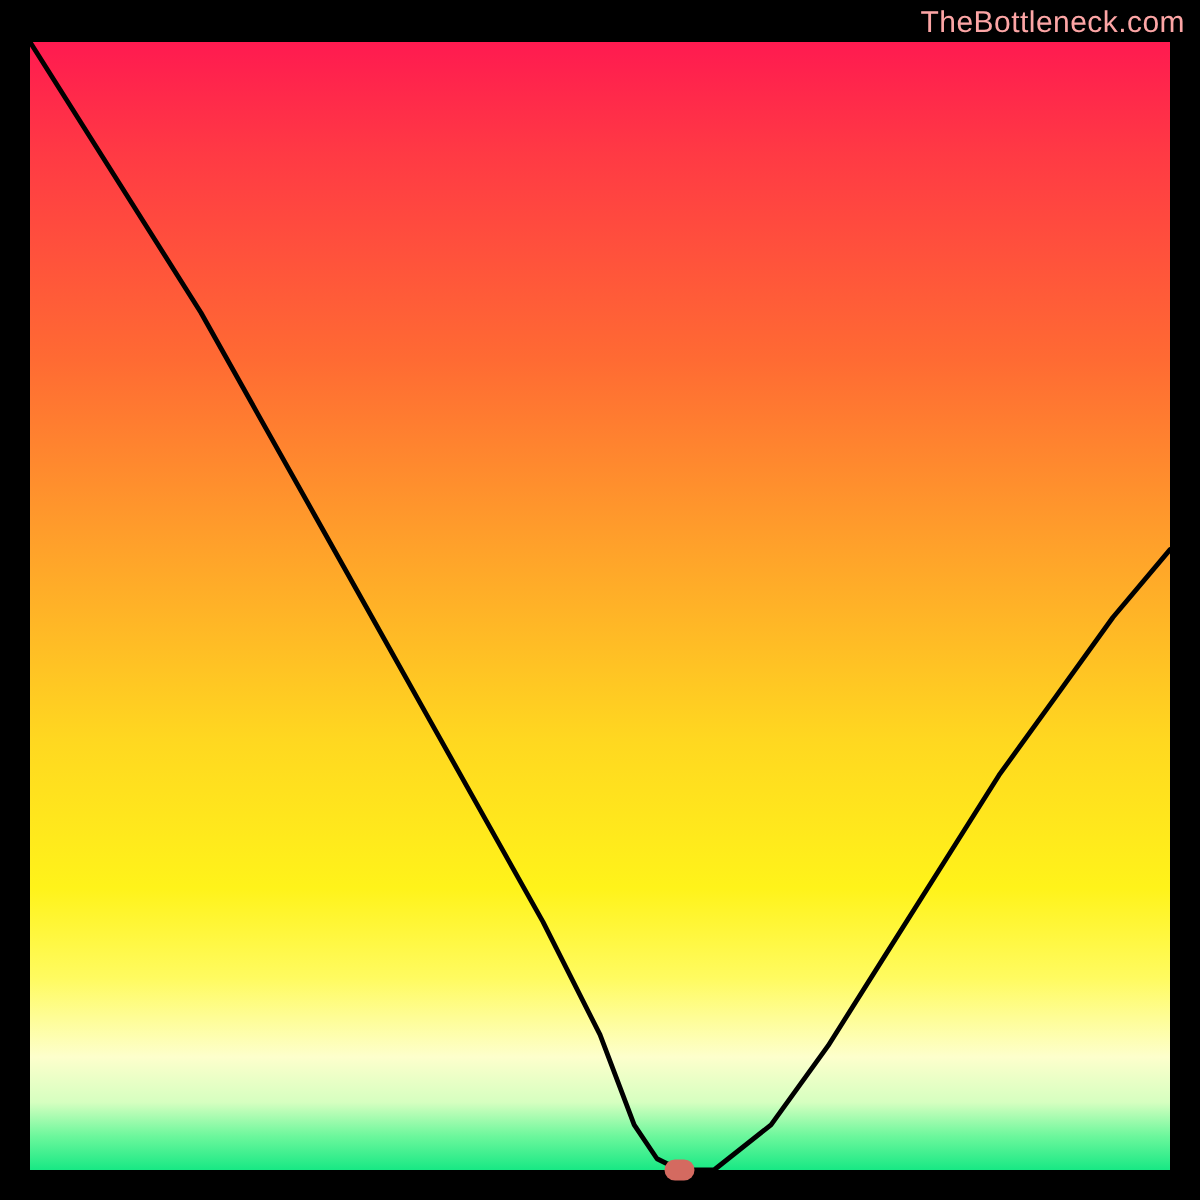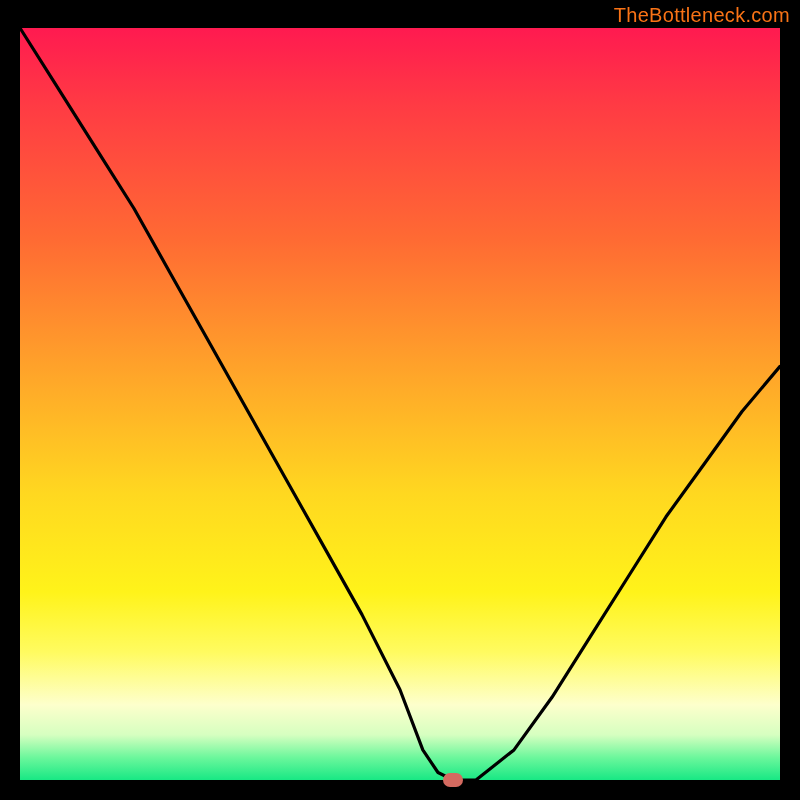--- a/index.html
+++ b/index.html
@@ -14,21 +14,21 @@
   .frame {
     position: relative;
     width: 800px;
     height: 800px;
     background: #000;
   }
   .watermark {
     position: absolute;
     top: 4px;
     right: 10px;
-    color: #f97316;
+    color: #fca5a5;
     font-size: 20px;
     font-weight: 500;
     letter-spacing: 0.3px;
     z-index: 5;
   }
   .plot-area {
     position: absolute;
     left: 20px;
     top: 28px;
     width: 760px;

